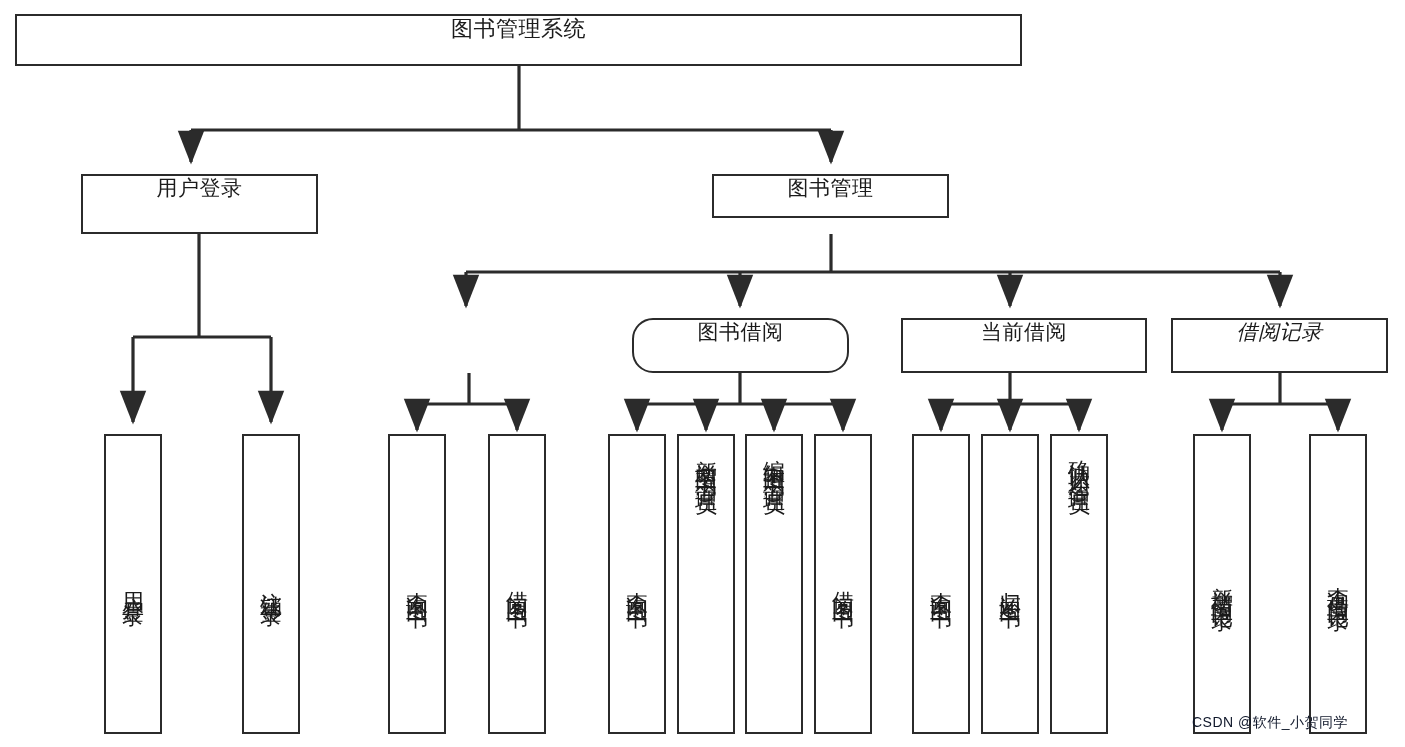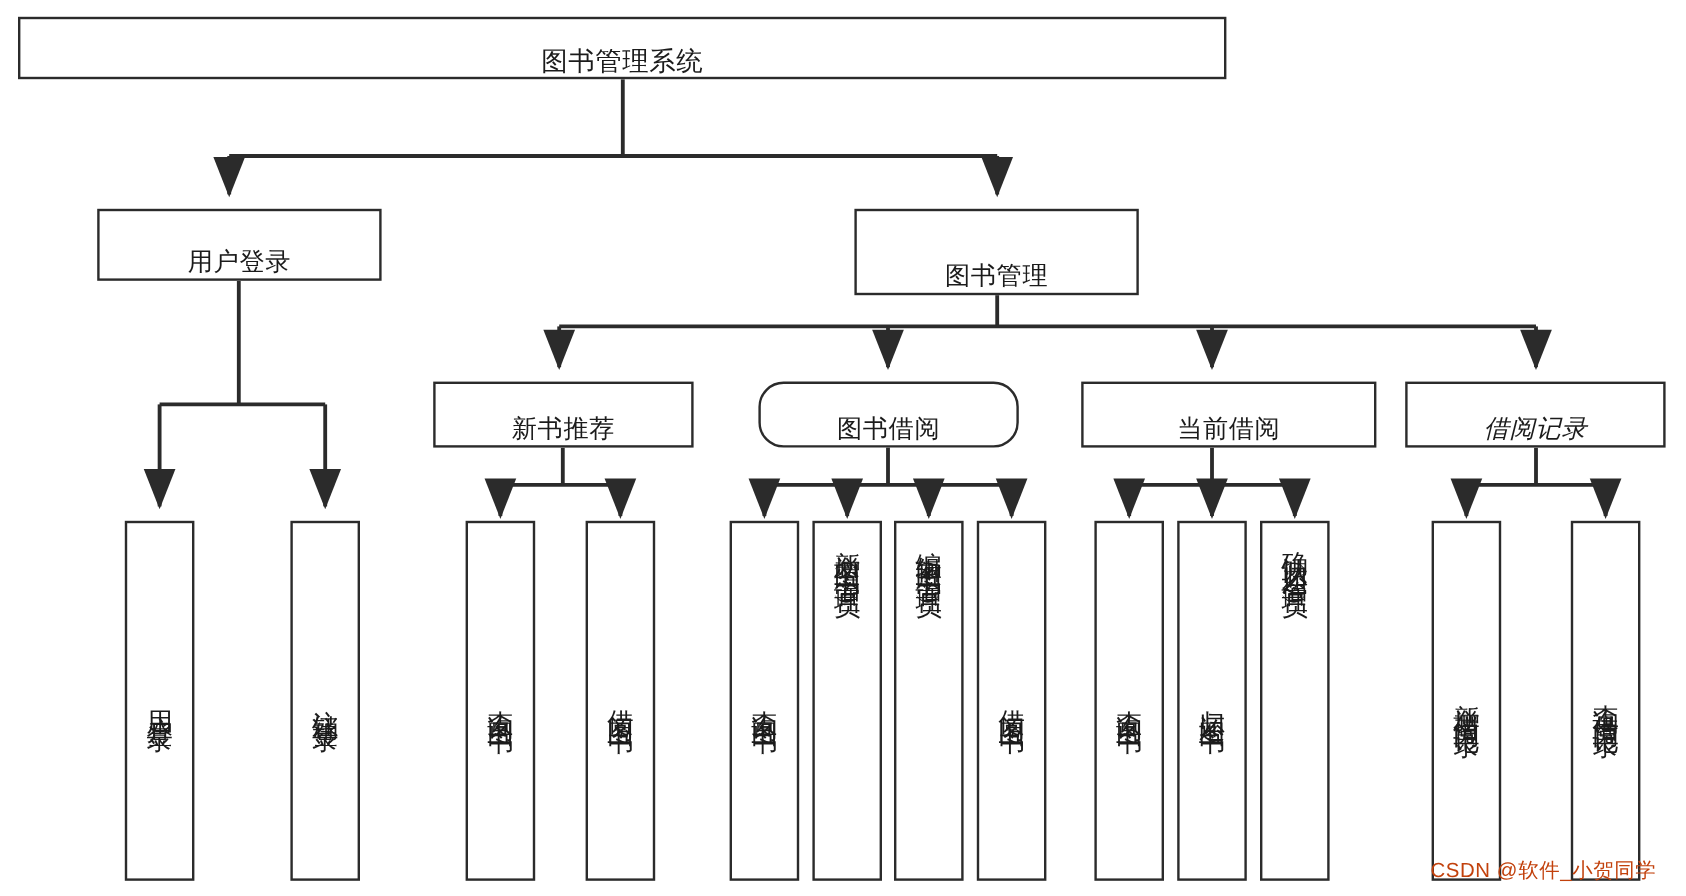--- a/index.html
+++ b/index.html
@@ -23,21 +23,21 @@
     width: 1405px;
     height: 747px;
     pointer-events: none;
   }
   .node {
     position: absolute;
     box-sizing: border-box;
     background: #ffffff;
     border: 2.5px solid #2b2b2b;
     display: flex;
-    align-items: flex-end;
+    align-items: flex-start;
     justify-content: center;
     color: #1b1b1b;
     z-index: 2;
   }
   .node .lbl {
     display: block;
     text-align: center;
     line-height: 1.18;
     white-space: nowrap;
   }
@@ -62,22 +62,22 @@
     white-space: nowrap;
   }
   .node.vert.centered {
     align-items: center;
     padding-top: 0;
   }
   .watermark {
     position: absolute;
     left: 1192px;
     top: 714px;
-    font-size: 17px;
-    color: #c2410c;
+    font-size: 14px;
+    color: #0f172a;
     letter-spacing: 0.5px;
     white-space: nowrap;
     z-index: 5;
   }
 </style>
 </head>
 <body>
 
 <div id="canvas">
 
@@ -137,27 +137,24 @@
     </g>
   </svg>
 
   <div class="node horiz root" style="left:15px; top:14px; width:1007px; height:52px;">
     <span class="lbl">图书管理系统</span>
   </div>
 
   <div class="node horiz" style="left:81px; top:174px; width:237px; height:60px;">
     <span class="lbl">用户登录</span>
   </div>
-  <div class="node horiz" style="left:712px; top:174px; width:237px; height:72px;">
+  <div class="node horiz" style="left:712px; top:174px; width:237px; height:44px;">
     <span class="lbl">图书管理</span>
   </div>
 
-  <div class="node horiz" style="left:361px; top:318px; width:217px; height:55px;">
-    <span class="lbl">新书推荐</span>
-  </div>
   <div class="node horiz" style="left:632px; top:318px; width:217px; height:55px;border-radius:21px;">
     <span class="lbl">图书借阅</span>
   </div>
   <div class="node horiz" style="left:901px; top:318px; width:246px; height:55px;">
     <span class="lbl">当前借阅</span>
   </div>
   <div class="node horiz" style="left:1171px; top:318px; width:217px; height:55px;font-style:italic;">
     <span class="lbl">借阅记录</span>
   </div>
 

